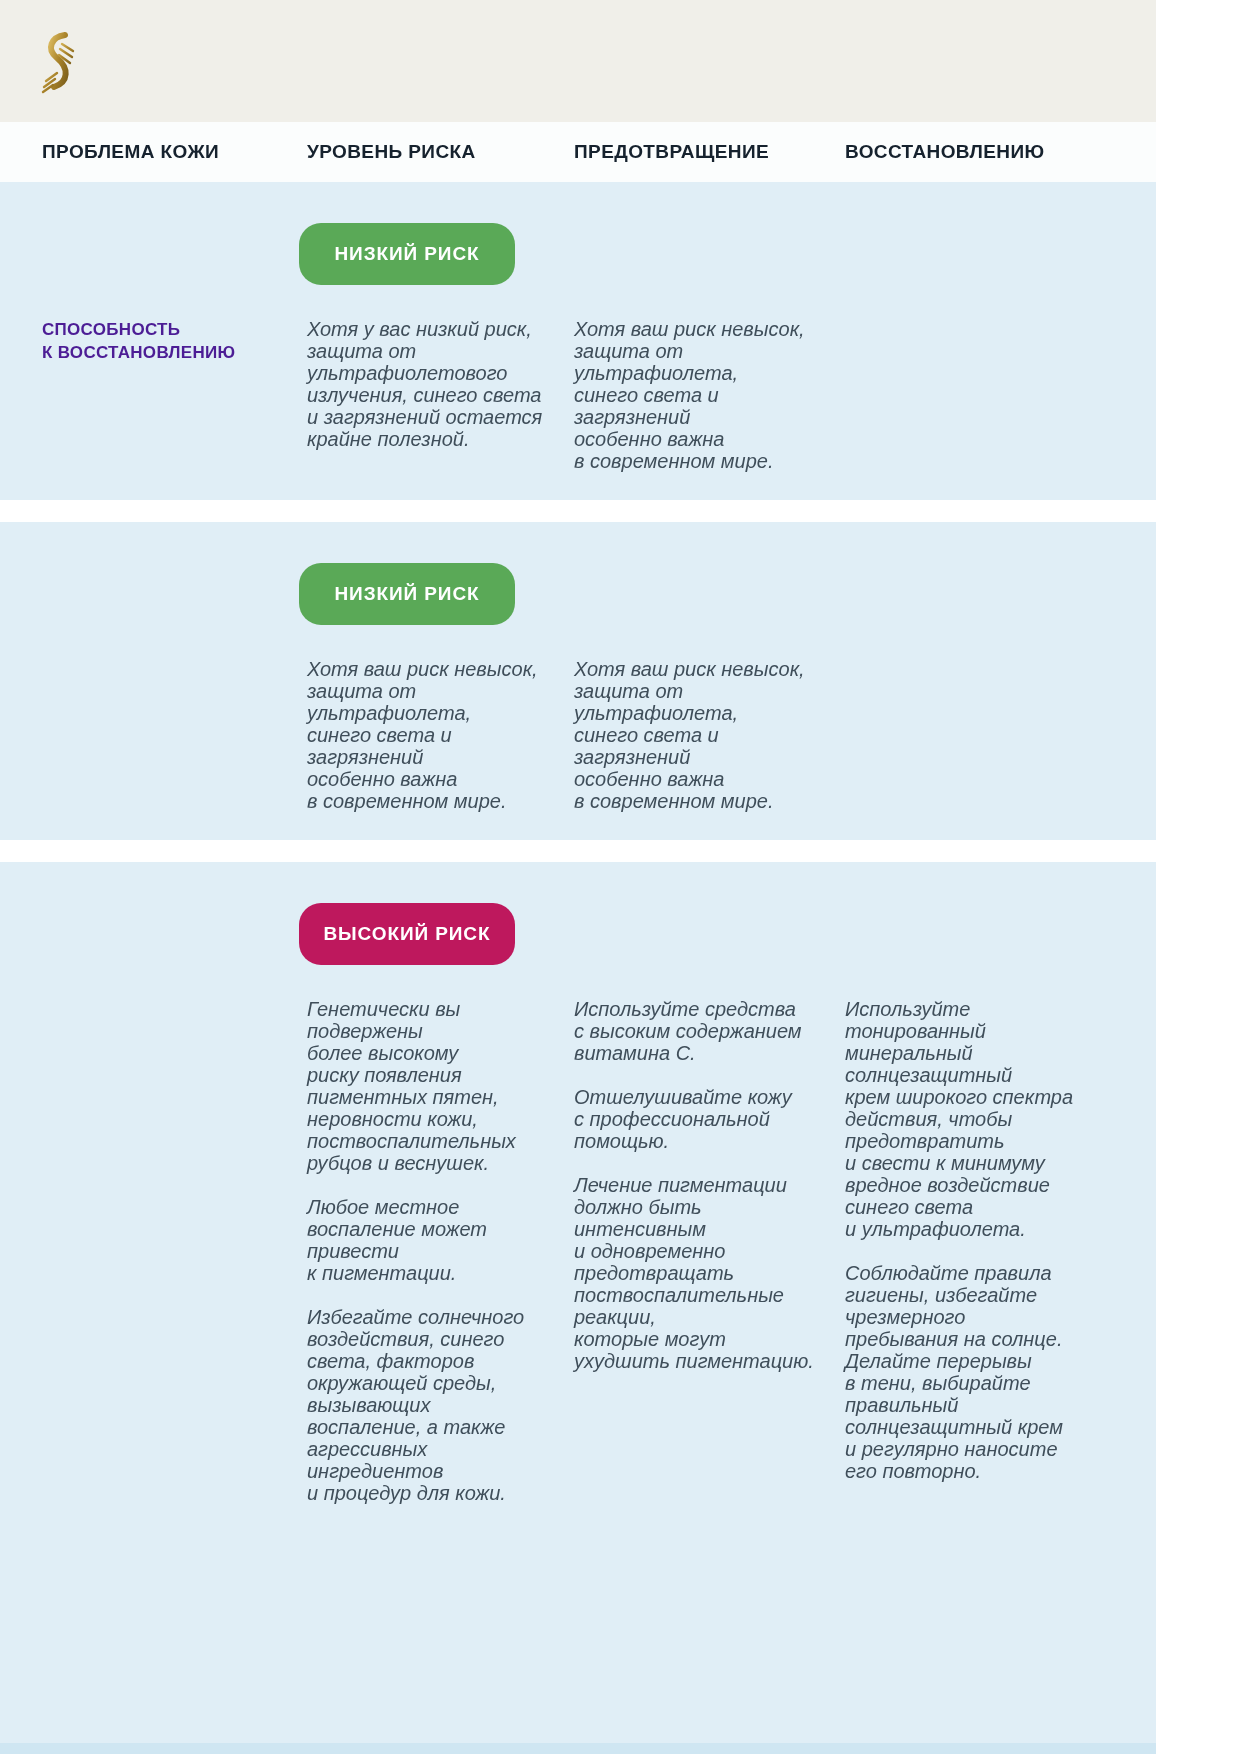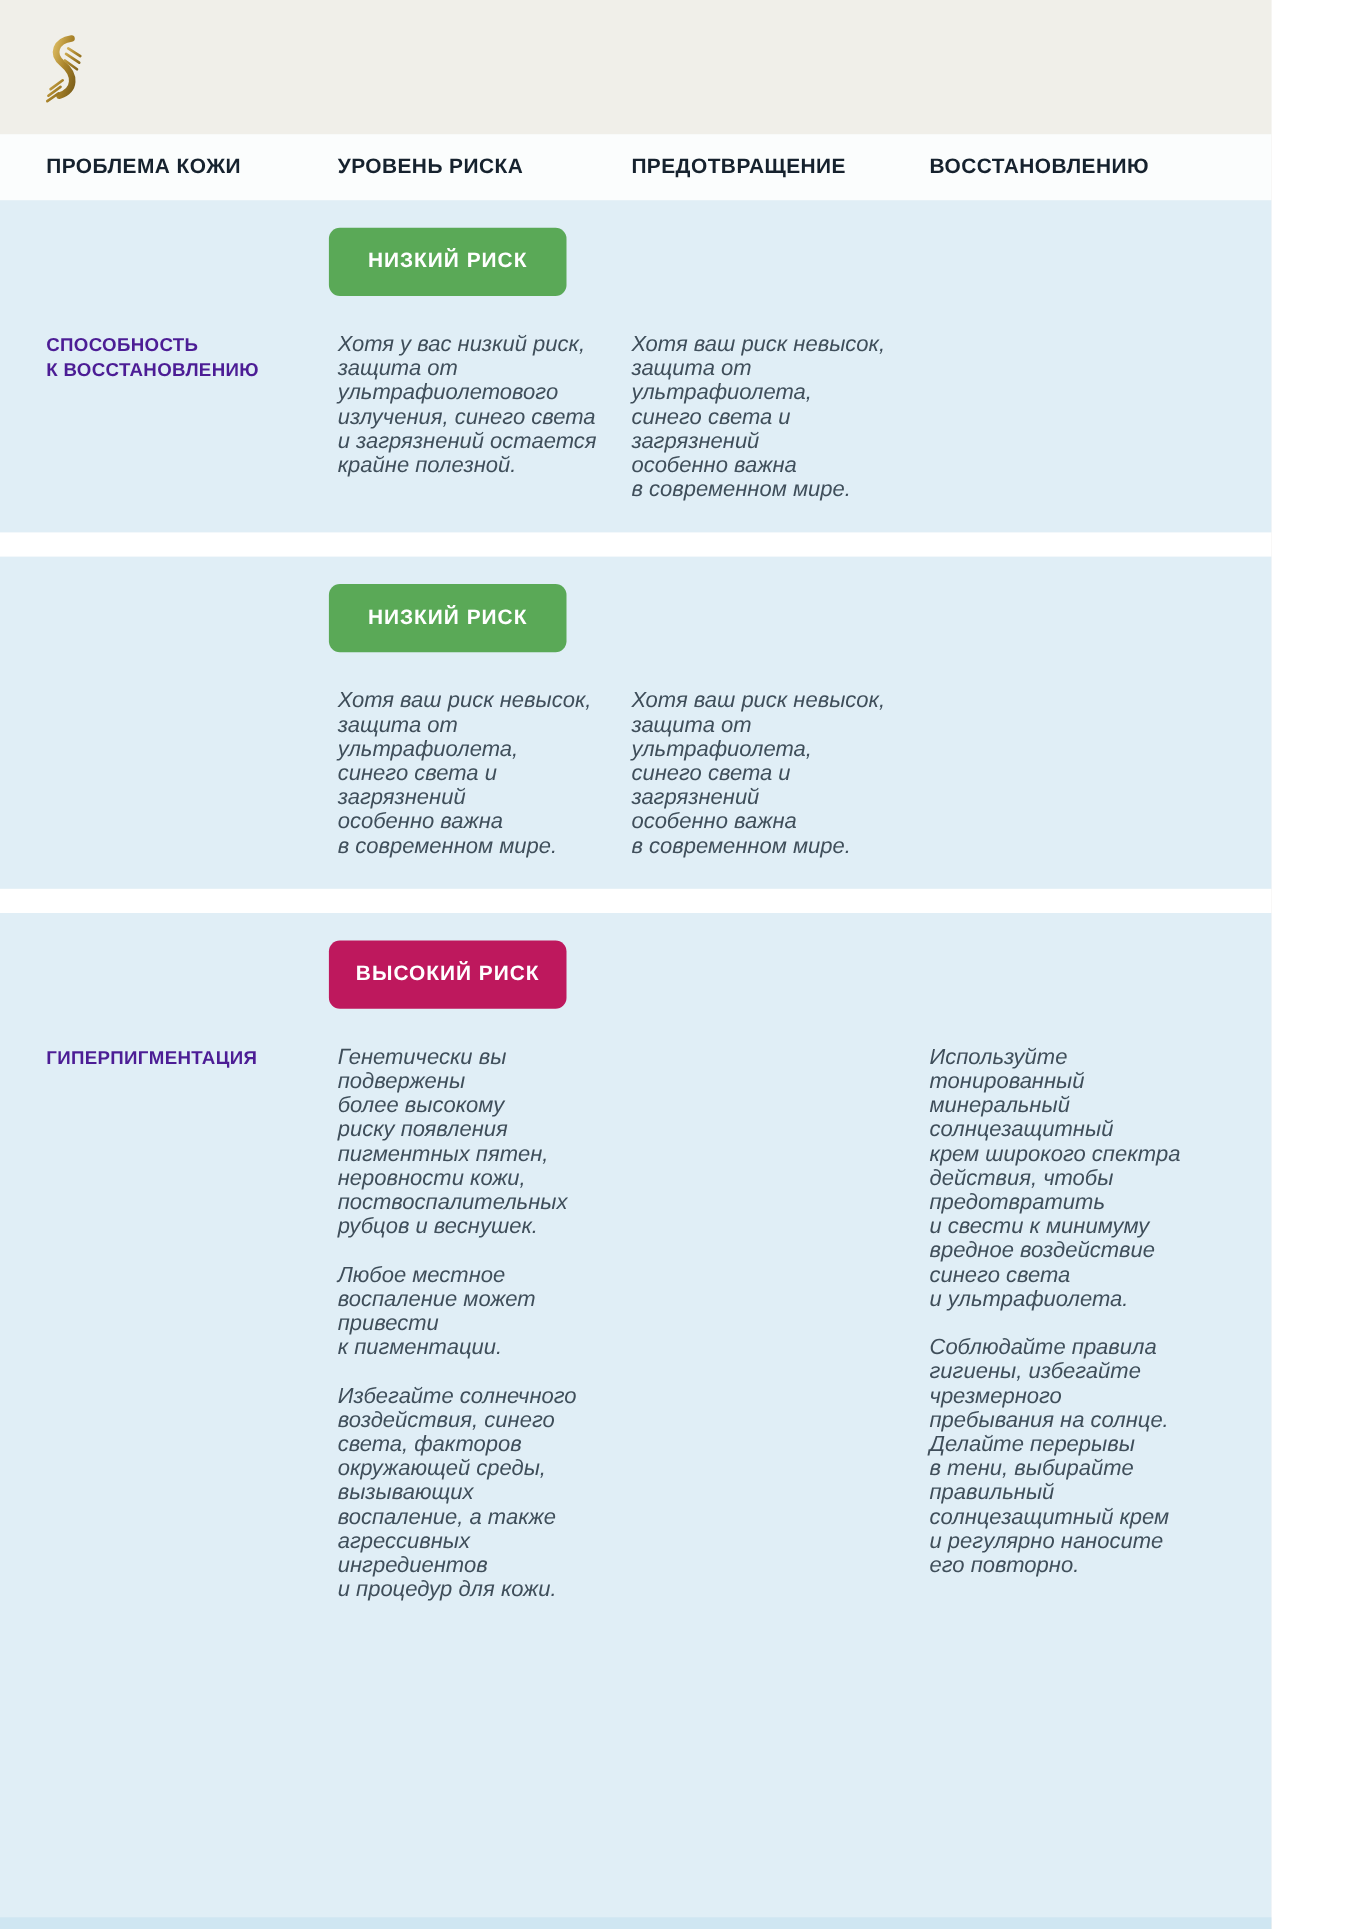--- a/index.html
+++ b/index.html
@@ -42,25 +42,26 @@
   .sec-2 { min-height:253px; }
   .sec-3 { min-height:918px; }
 
   .badge-cell { grid-column:2; grid-row:1; }
   .badge {
     display:inline-block;
     min-width:216px;
     padding:20px 8px;
     box-sizing:border-box;
     margin-left:-8px;
-    border-radius:10px;
+    border-radius:22px;
     text-align:center;
     color:#ffffff;
     font-size:19px; font-weight:700;
     letter-spacing:0.9px;
+    margin-top:16px;
   }
   .badge-low  { background:#5aa957; }
   .badge-high { background:#be185d; }
 
   .cell { grid-row:2; padding-top:33px; white-space:pre-line; }
   .cell-problem {
     grid-column:1;
     font-size:17px; font-weight:700;
     line-height:23px;
     color:#4c1d95; letter-spacing:0.3px;
@@ -155,21 +156,20 @@
 синего света и загрязнений
 особенно важна
 в современном мире.</div>
       <div class="cell cell-text cell-recovery"></div>
     </section>
 
     <section class="risk-section sec-3">
       <div class="badge-cell">
         <span class="badge badge-high">ВЫСОКИЙ РИСК</span>
       </div>
-      <div class="cell cell-problem">ГИПЕРПИГМЕНТАЦИЯ</div>
       <div class="cell cell-text cell-risknote">Генетически вы
 подвержены
 более высокому
 риску появления
 пигментных пятен,
 неровности кожи,
 поствоспалительных
 рубцов и веснушек.
 
 Любое местное
@@ -179,20 +179,36 @@
 
 Избегайте солнечного
 воздействия, синего
 света, факторов
 окружающей среды,
 вызывающих
 воспаление, а также
 агрессивных
 ингредиентов
 и процедур для кожи.</div>
+      <div class="cell cell-text cell-prevention">Используйте средства
+с высоким содержанием
+витамина C.
+
+Отшелушивайте кожу
+с профессиональной
+помощью.
+
+Лечение пигментации
+должно быть интенсивным
+и одновременно
+предотвращать
+поствоспалительные
+реакции,
+которые могут
+ухудшить пигментацию.</div>
       <div class="cell cell-text cell-recovery">Используйте
 тонированный
 минеральный
 солнцезащитный
 крем широкого спектра
 действия, чтобы
 предотвратить
 и свести к минимуму
 вредное воздействие
 синего света

